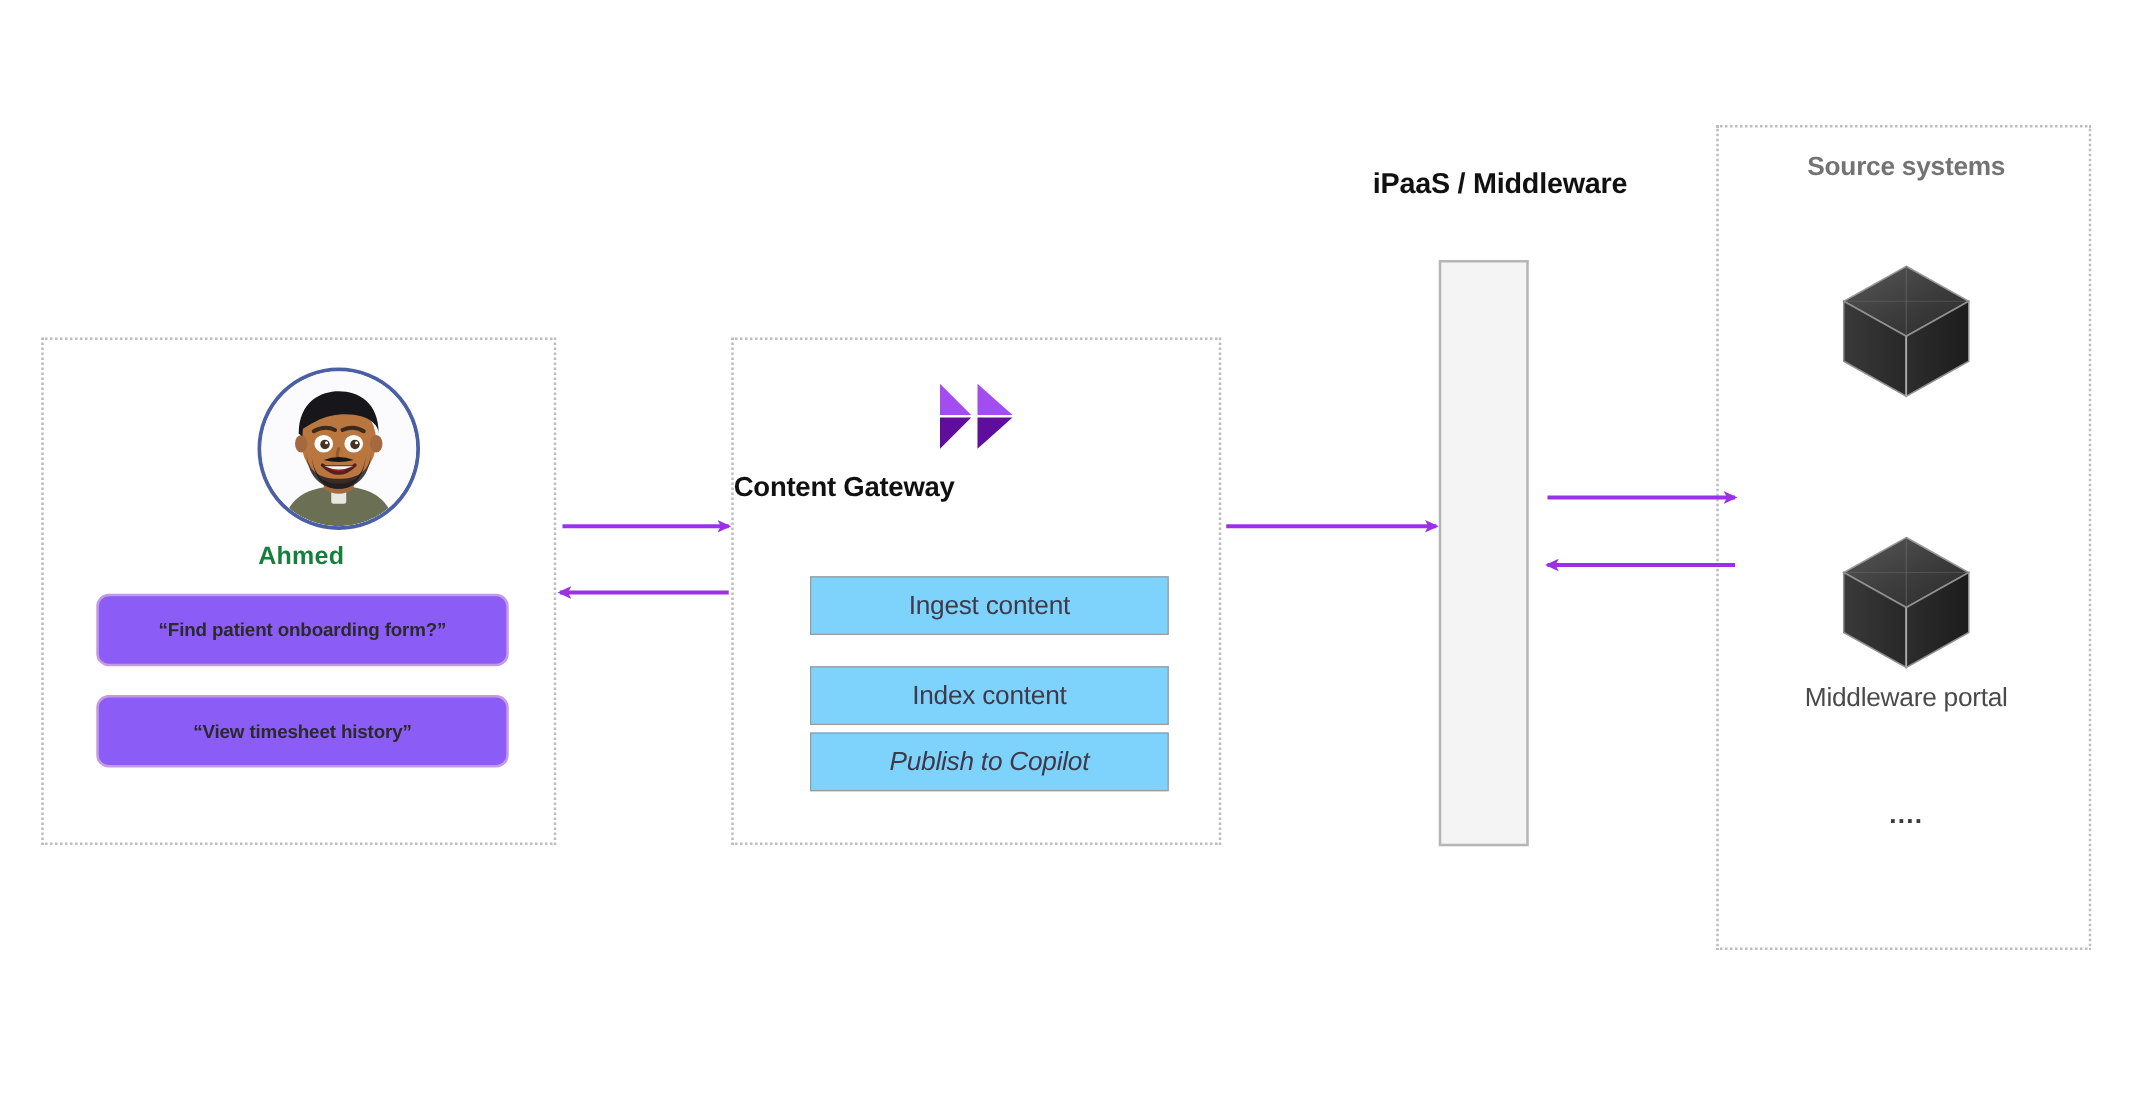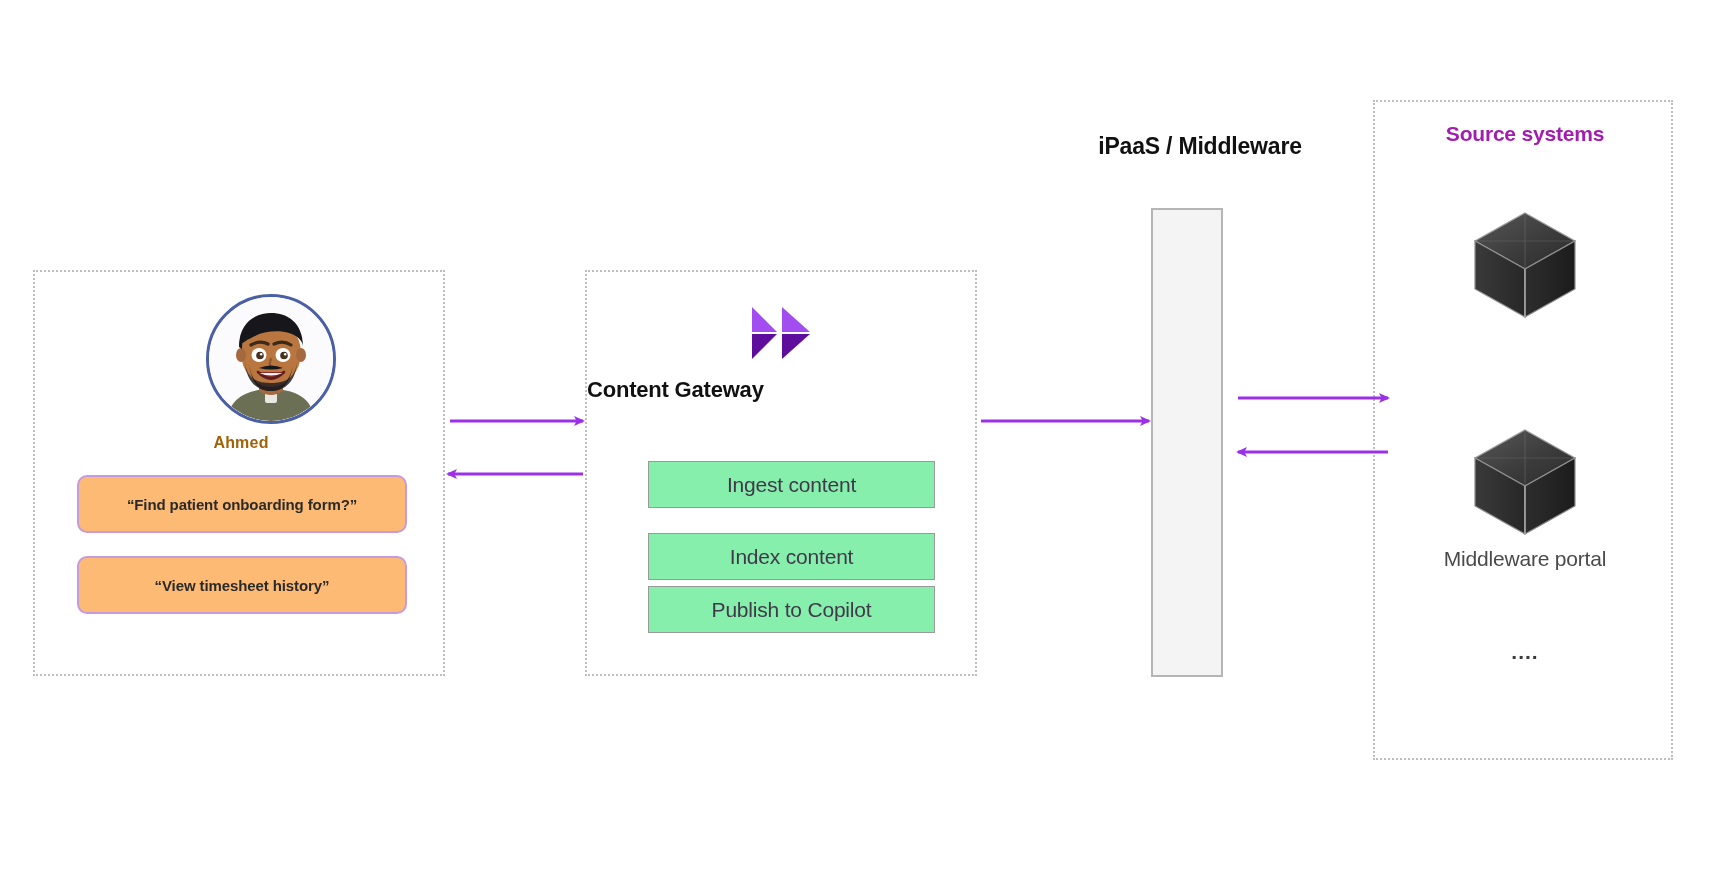--- a/index.html
+++ b/index.html
@@ -47,32 +47,32 @@
     box-sizing: border-box;
     overflow: hidden;
   }
   #avatar-svg { position: absolute; left: 0; top: 0; }
 
   #user-name {
     position: absolute;
     left: 0; top: 162px;
     width: 412px;
     text-align: center;
-    font-size: 16px;
-    font-weight: bold;
-    color: #a16207;
+    font-size: 20px;
+    font-weight: bold;
+    color: #15803d;
     letter-spacing: .2px;
   }
 
   .chat-bubble {
     position: absolute;
     left: 42px;
     width: 330px;
     height: 58px;
-    background: #fdba74;
+    background: #8b5cf6;
     border: 2px solid #c59ae0;
     border-radius: 10px;
     box-sizing: border-box;
     display: flex;
     align-items: center;
     justify-content: center;
     font-size: 15px;
     font-weight: bold;
     color: #2a2a2a;
     letter-spacing: -.1px;
@@ -98,33 +98,33 @@
     font-weight: bold;
     color: #111111;
     letter-spacing: -.2px;
   }
 
   .action-box {
     position: absolute;
     left: 61px;
     width: 287px;
     height: 47px;
-    background: #86efac;
+    background: #7dd3fc;
     border: 1.5px solid #9a9a9a;
     box-sizing: border-box;
     display: flex;
     align-items: center;
     justify-content: center;
     font-size: 21px;
     color: #40394a;
     letter-spacing: -.2px;
   }
   #action-1 { top: 189px; }
   #action-2 { top: 261px; }
-  #action-3 { top: 314px; }
+  #action-3 { top: 314px; font-style: italic; }
 
   
   #middleware-title {
     position: absolute;
     left: 970px; top: 133px;
     width: 460px;
     text-align: center;
     font-size: 23px;
     font-weight: bold;
     color: #111111;
@@ -142,21 +142,21 @@
   
   #source-panel { left: 1373px; top: 100px; width: 300px; height: 660px; }
 
   #source-title {
     position: absolute;
     left: 0; top: 20px;
     width: 300px;
     text-align: center;
     font-size: 21px;
     font-weight: bold;
-    color: #a21caf;
+    color: #737373;
     letter-spacing: -.2px;
   }
 
   .source-item { position: absolute; left: 0; width: 300px; }
   #source-item-1 { top: 105px; }
   #source-item-2 { top: 322px; }
 
   .cube-wrap {
     width: 108px; height: 115px;
     margin: 0 auto;

